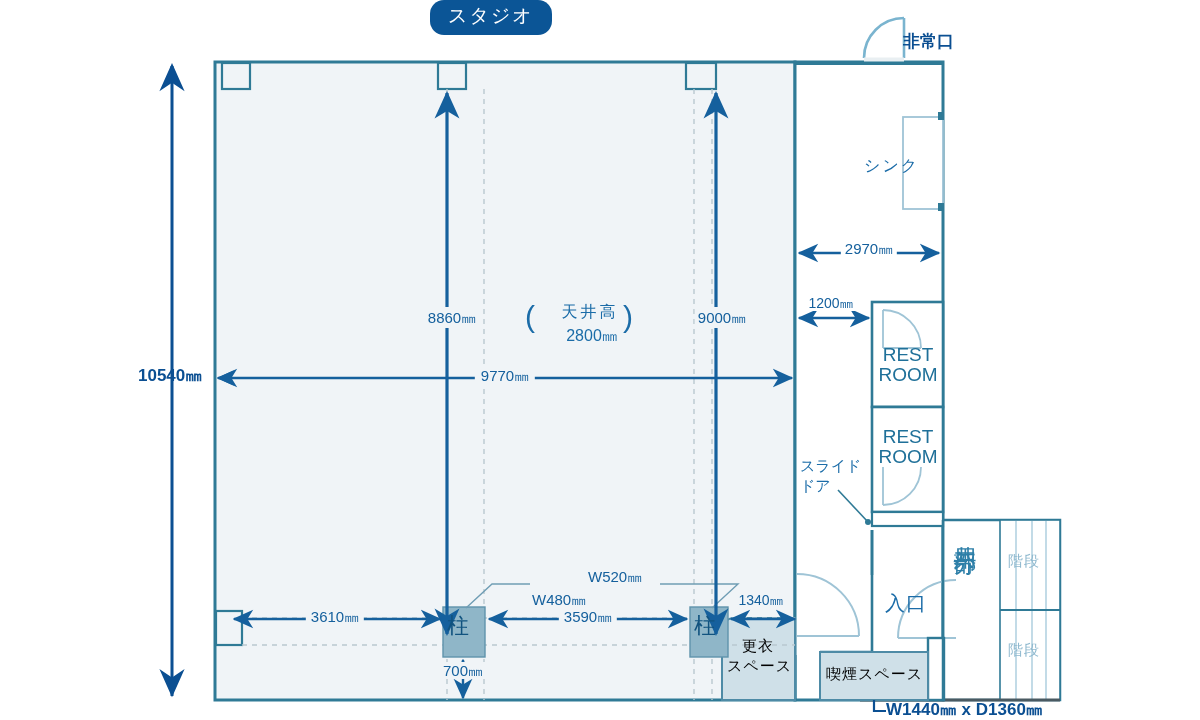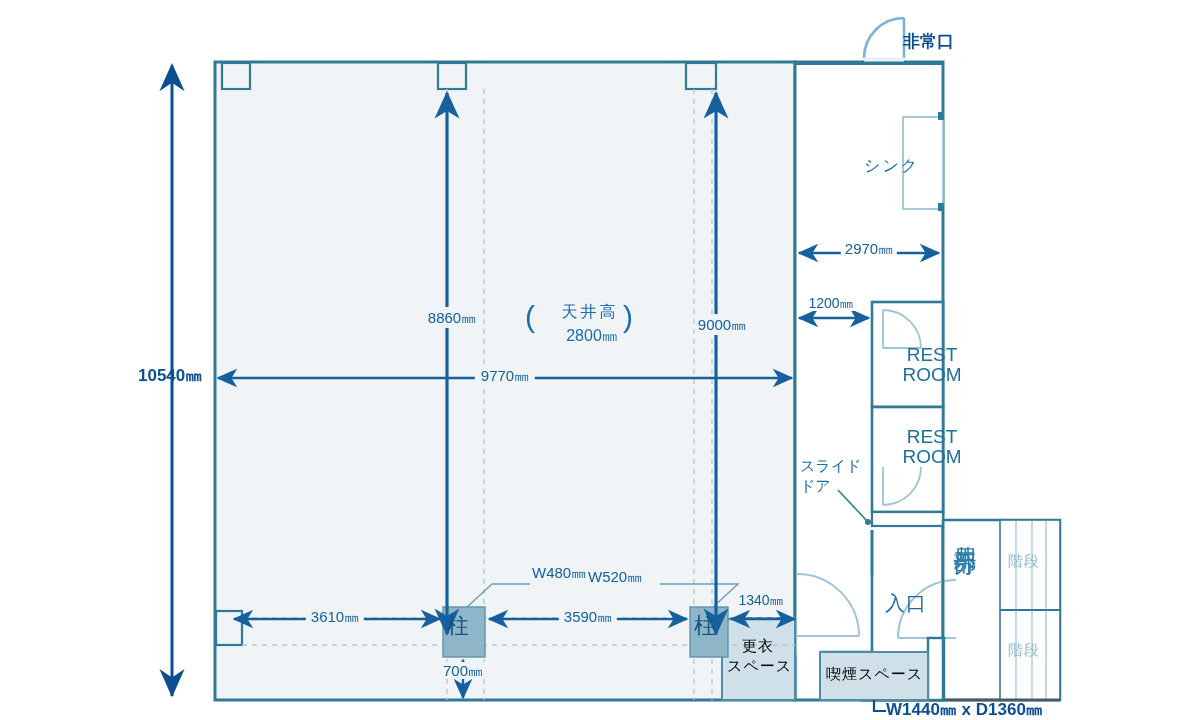--- a/index.html
+++ b/index.html
@@ -21,21 +21,21 @@
     font-size:19px;letter-spacing:2px;
     line-height:1.1;
     white-space:nowrap;
   }
 
   .lbl{position:absolute;white-space:nowrap;line-height:1.15;}
   .dim{color:#15609d;font-size:15px;}
   .dim-b{color:#0b4f92;font-size:17px;font-weight:bold;}
   .jp{color:#1b6ca8;}
   .room{color:#000000;font-size:17px;letter-spacing:1px;text-align:center;}
-  .rest{color:#1f7099;font-size:19px;line-height:1.05;letter-spacing:0px;text-align:center;margin-left:24px;}
+  .rest{color:#1f7099;font-size:19px;line-height:1.05;letter-spacing:0px;text-align:center;}
   .faint{color:#8fb9cf;}
   .ctr{transform:translateX(-50%);text-align:center;}
   .vert{writing-mode:vertical-rl;text-orientation:upright;}
 </style>
 </head>
 <body>
 
 <div id="stage">
 
   <svg class="plan" viewBox="0 0 1200 720">
@@ -212,28 +212,29 @@
     <g>
       <line x1="731" y1="619" x2="795" y2="619" stroke="#15609d" stroke-width="2.4" marker-start="url(#arrTail)" marker-end="url(#arrHead)"></line>
     </g>
 
     <g>
       <line x1="463" y1="660" x2="463" y2="698" stroke="#15609d" stroke-width="2.4" marker-start="url(#arrTail)" marker-end="url(#arrHead)"></line>
     </g>
 
   </svg>
 
+  <div class="title-badge">スタジオ</div>
 
   <div class="lbl dim-b" style="left:138px;top:366px;">10540㎜</div>
 
   <div class="lbl dim ctr" style="left:505px;top:367px;background:#f0f4f7;padding:0 6px;">9770㎜</div>
 
   <div class="lbl dim ctr" style="left:452px;top:307px;background:#f0f4f7;padding:2px 3px;">8860㎜</div>
 
-  <div class="lbl dim ctr" style="left:722px;top:314px;background:#f0f4f7;padding:2px 3px;">9000㎜</div>
+  <div class="lbl dim ctr" style="left:722px;top:307px;background:#f0f4f7;padding:2px 3px;">9000㎜</div>
 
   <div class="lbl" style="left:525px;top:298px;">
     <span style="position:absolute;left:0px;top:2px;font-size:30px;color:#1b6ca8;">(</span>
     <span style="position:absolute;left:98px;top:2px;font-size:30px;color:#1b6ca8;">)</span>
     <div style="position:absolute;left:22px;top:5px;width:86px;text-align:center;font-size:16px;color:#1b6ca8;letter-spacing:3px;">天井高</div>
     <div style="position:absolute;left:24px;top:29px;width:86px;text-align:center;font-size:16px;color:#1b6ca8;">2800㎜</div>
   </div>
 
   <div class="lbl jp" style="left:903px;top:32px;font-size:17px;font-weight:bold;color:#0b4f92;">非常口</div>
 
@@ -261,21 +262,21 @@
   <div class="lbl jp" style="left:885px;top:592px;font-size:20px;letter-spacing:1px;">入口</div>
 
   <div class="lbl vert" style="left:952px;top:528px;font-size:23px;color:#2d7fa8;letter-spacing:2px;">共用部分</div>
 
   <div class="lbl faint" style="left:1008px;top:552px;font-size:15px;letter-spacing:1px;">階段</div>
   <div class="lbl faint" style="left:1008px;top:641px;font-size:15px;letter-spacing:1px;">階段</div>
 
   <div class="lbl" style="left:447px;top:613px;font-size:22px;color:#11537f;">柱</div>
   <div class="lbl" style="left:694px;top:613px;font-size:22px;color:#11537f;">柱</div>
 
-  <div class="lbl dim" style="left:532px;top:564px;">W480㎜</div>
+  <div class="lbl dim" style="left:532px;top:591px;">W480㎜</div>
   <div class="lbl dim" style="left:588px;top:568px;">W520㎜</div>
 
   <div class="lbl dim ctr" style="left:335px;top:608px;background:#f0f4f7;padding:0 5px;">3610㎜</div>
 
   <div class="lbl dim ctr" style="left:588px;top:608px;background:#f0f4f7;padding:0 5px;">3590㎜</div>
 
   <div class="lbl dim ctr" style="left:761px;top:592px;background:#f0f4f7;padding:0 3px;font-size:14px;">1340㎜</div>
 
   <div class="lbl dim ctr" style="left:463px;top:662px;background:#f0f4f7;padding:0 4px;">700㎜</div>
 

